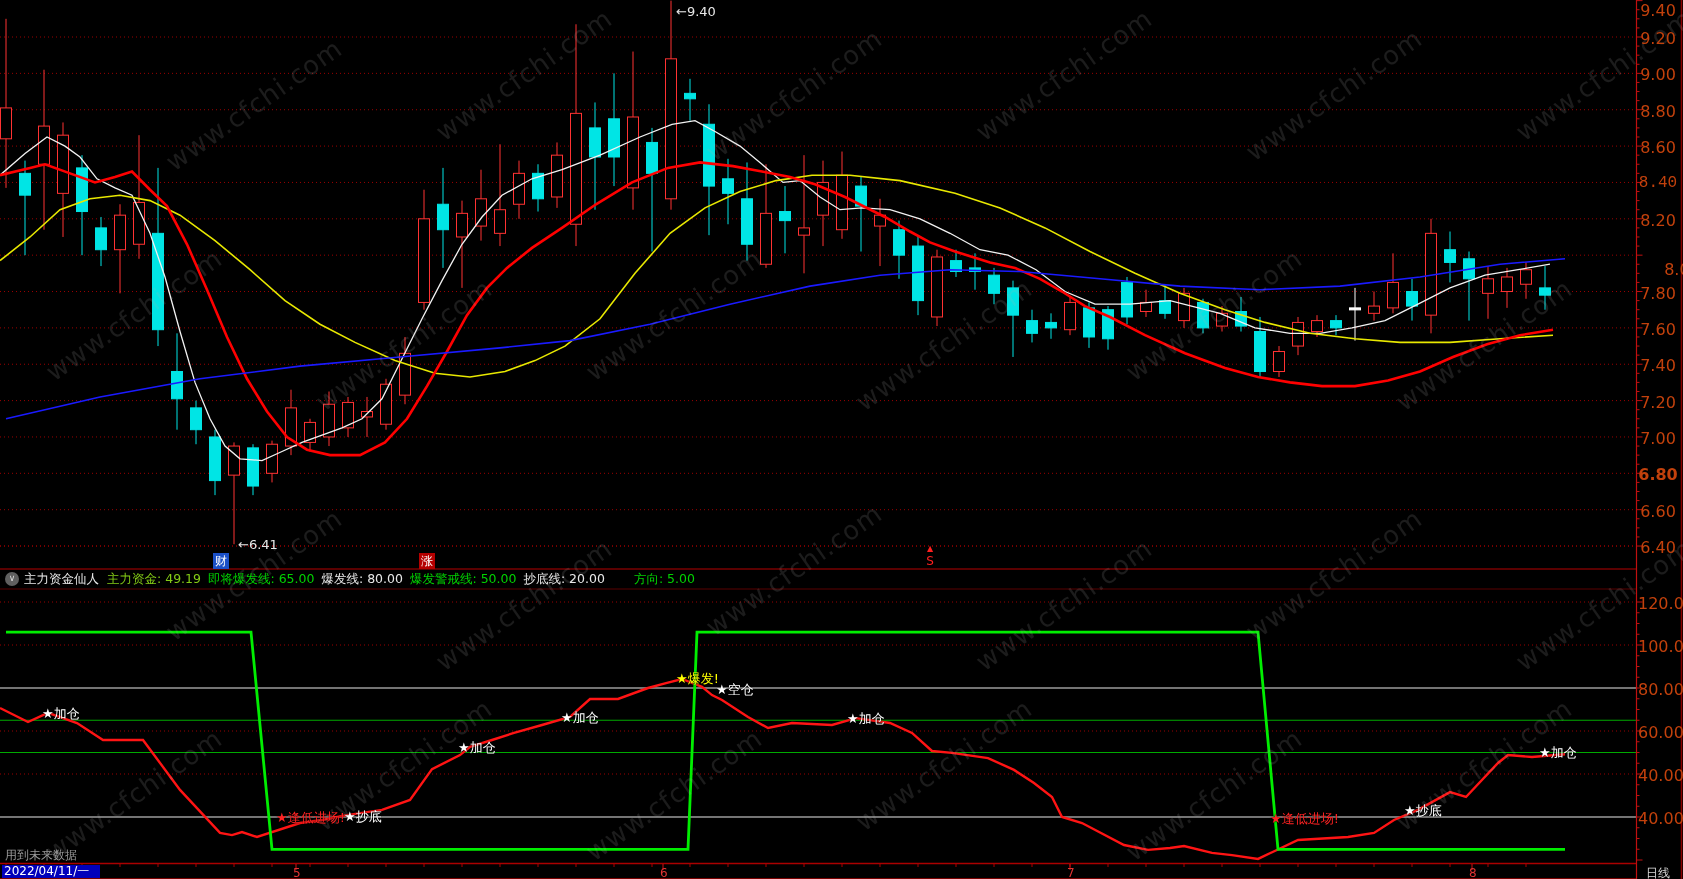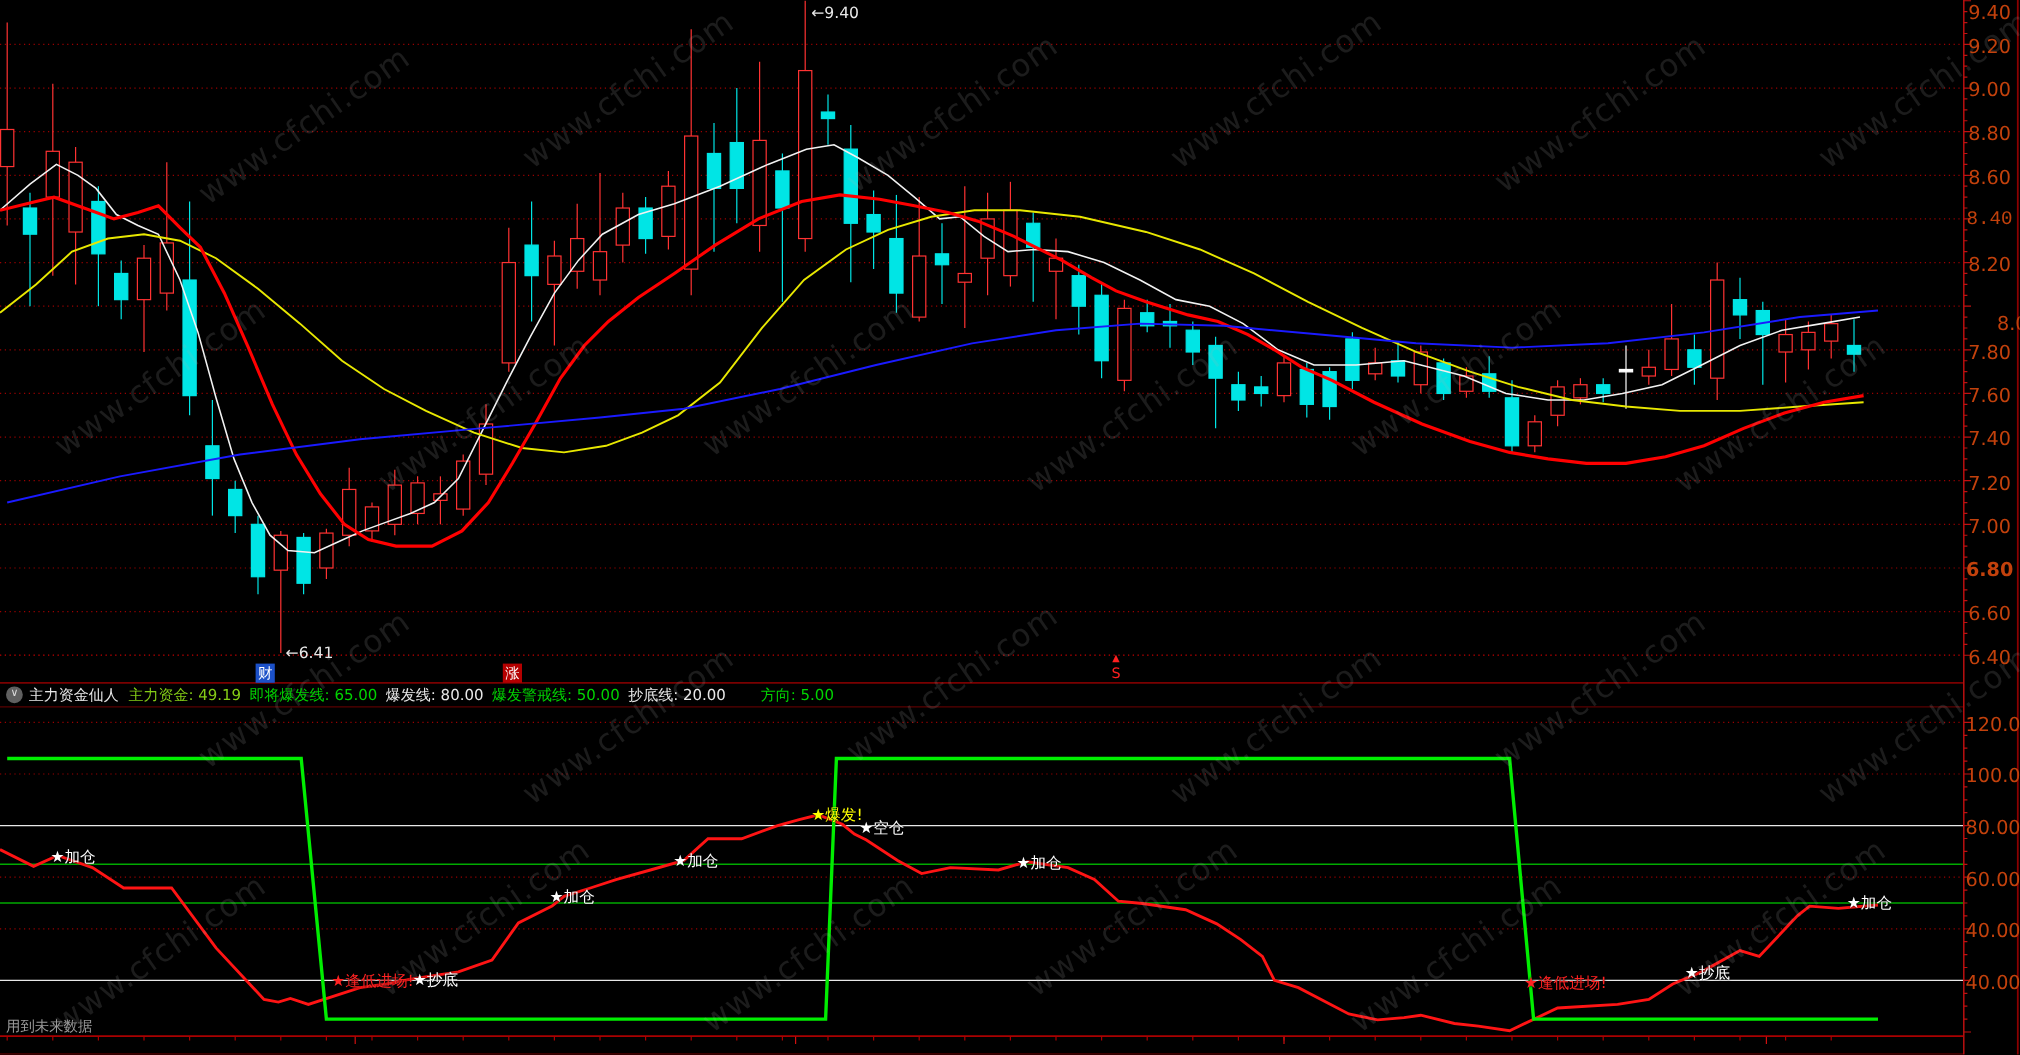--- a/index.html
+++ b/index.html
@@ -441,13 +441,23 @@
         <span class="hstat" style="color: rgb(0, 210, 0);">即将爆发线: 65.00</span>
         <span class="hstat" style="color: rgb(232, 232, 232);">爆发线: 80.00</span>
         <span class="hstat" style="color: rgb(0, 210, 0);">爆发警戒线: 50.00</span>
         <span class="hstat" style="color: rgb(232, 232, 232);">抄底线: 20.00</span>
         <span class="hstat gap" style="color: rgb(0, 210, 0);">方向: 5.00</span>
       </span>
   </div>
 
   <div id="future-warning">用到未来数据</div>
 
+  <div id="status-bar">
+    <div id="status-date">2022/04/11/一</div>
+    <div id="months">
+        <div class="month-label" style="left: 293px; top: 2px; position: absolute;">5</div>
+        <div class="month-label" style="left: 660px; top: 2px; position: absolute;">6</div>
+        <div class="month-label" style="left: 1067px; top: 2px; position: absolute;">7</div>
+        <div class="month-label" style="left: 1469px; top: 2px; position: absolute;">8</div>
+      </div>
+    <div id="period-label">日线</div>
+  </div>
 </div>
 
 </body></html>

